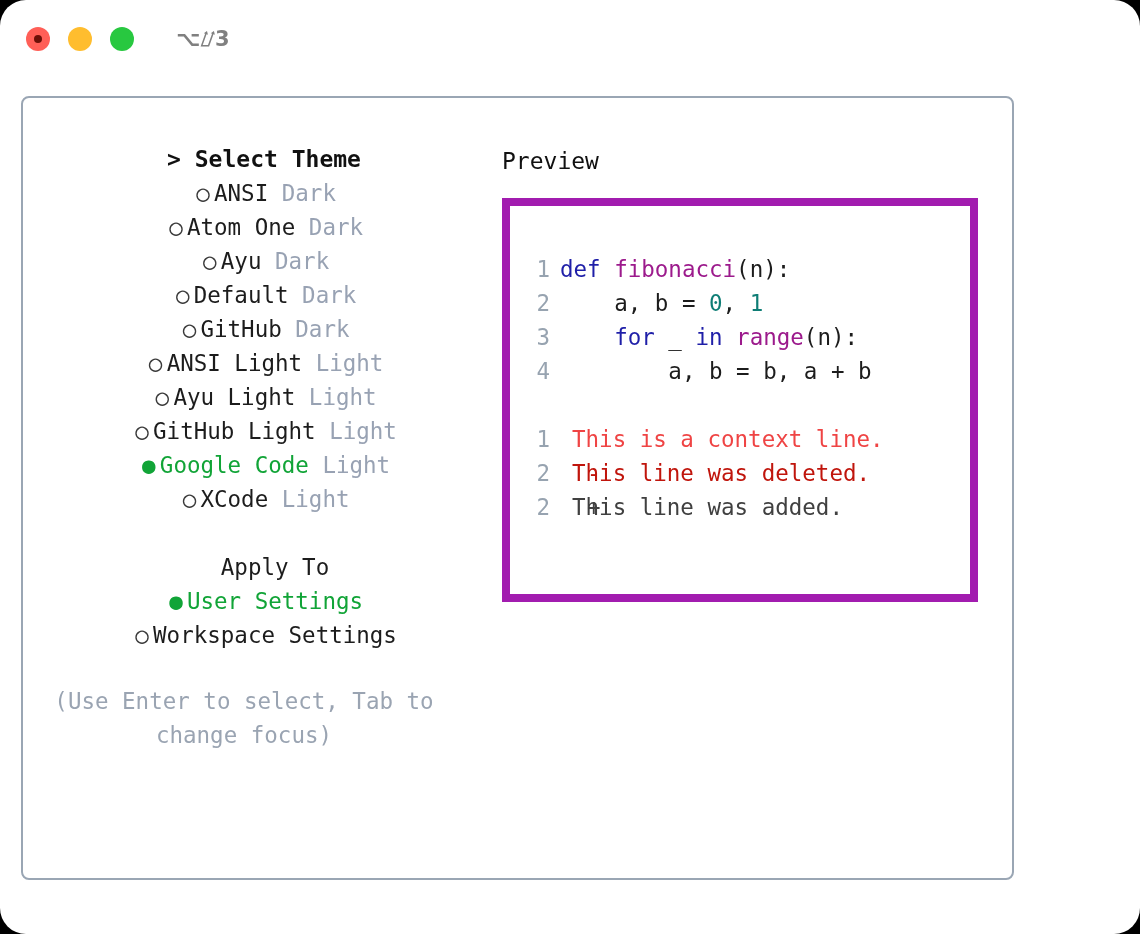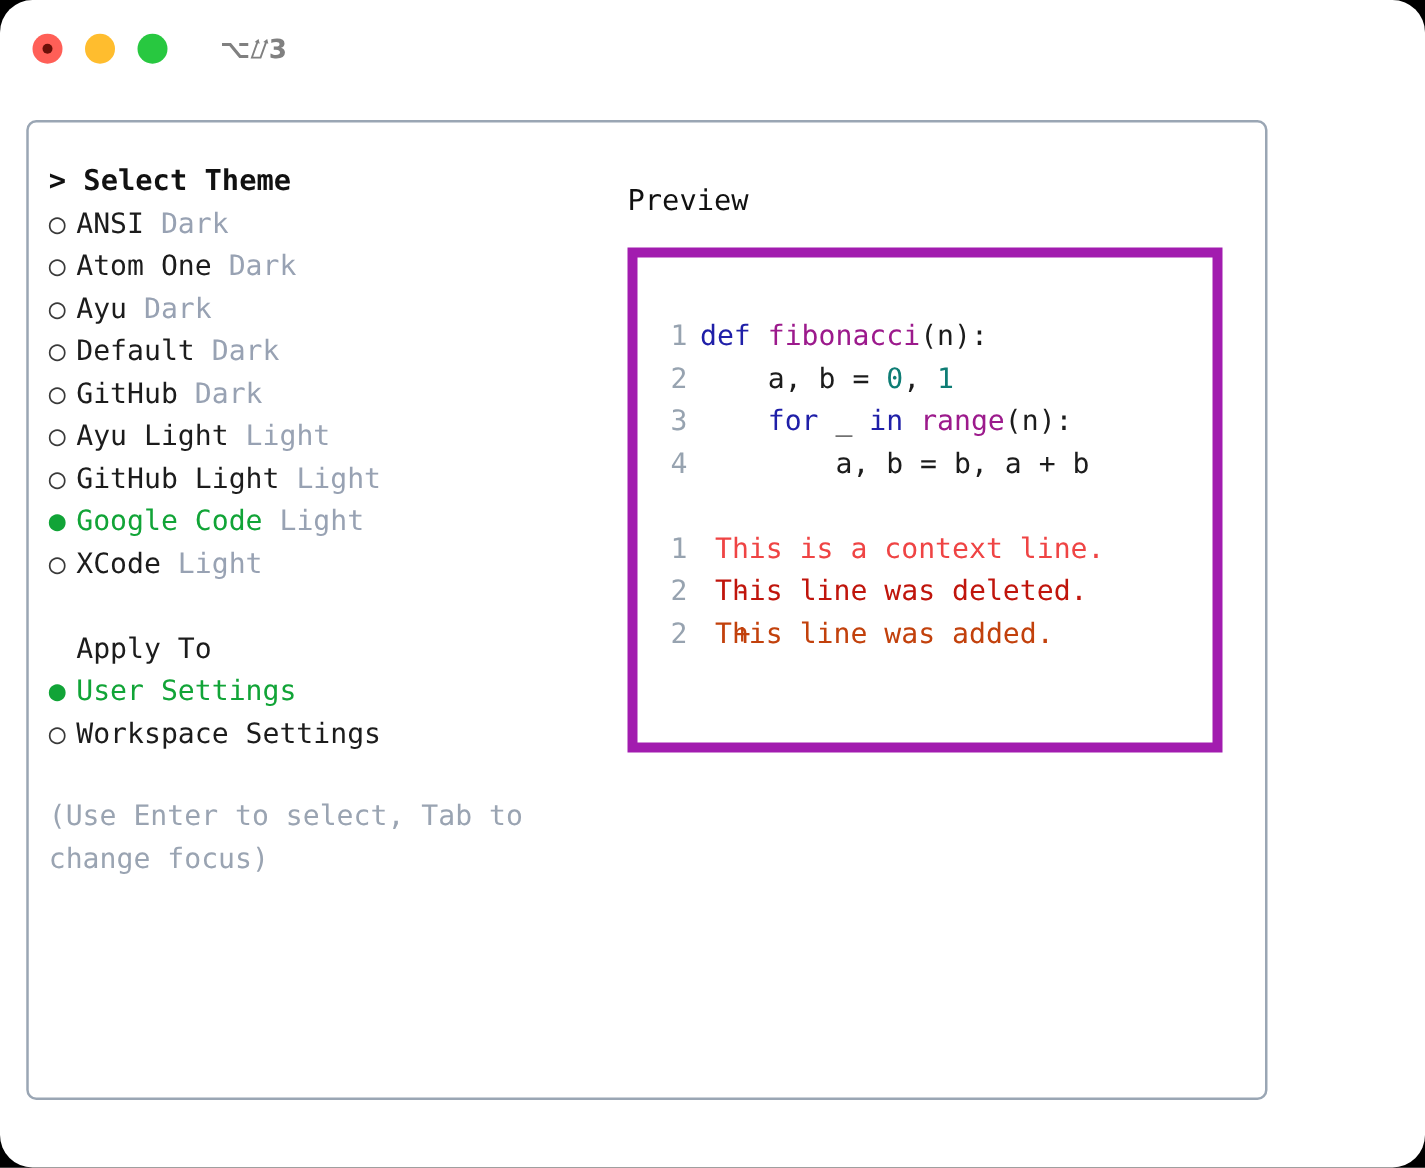--- a/index.html
+++ b/index.html
@@ -67,22 +67,23 @@
     border-radius: 8px;
     background: #ffffff;
   }
   #panel-inner {
     position: relative;
     width: 100%; height: 100%;
   }
   
   #left-col {
     position: absolute;
-    left: 16px; top: 30px;
+    left: 16px; top: 44px;
     width: 450px;
+    text-align: center;
   }
   .row {
     height: 34px;
     line-height: 34px;
     font-size: 22.5px;
     white-space: pre;
     color: #1c1c1c;
   }
   .heading {
     font-weight: 700;
@@ -143,21 +144,21 @@
     margin-right: 10px;
   }
   .tok-kw   { color: #1f1fa8; }
   .tok-fn   { color: #9c1a8c; }
   .tok-num  { color: #0e7d75; }
   .tok-txt  { color: #1c1c1c; }
   .diff-gap { height: 34px; }
   .mark { display: inline-block; width: 12px; }
   .diff-ctx  { color: #ef4444; }
   .diff-del  { color: #c0150c; }
-  .diff-add  { color: #c2410c; text-align: center; }
+  .diff-add  { color: #404040; text-align: center; }
 </style>
 </head>
 <body>
 
 <div id="window">
 
   <div id="titlebar">
     <div class="dots">
       <span class="dot red"></span>
       <span class="dot yellow"></span>
@@ -170,20 +171,21 @@
     <div id="panel-inner">
 
       <div id="left-col">
         <div class="row heading">&gt; Select Theme</div>
         <div id="theme-items">
             <div class="row"><span class="bullet">○</span><span class="label">ANSI </span><span class="tag">Dark</span></div>
             <div class="row"><span class="bullet">○</span><span class="label">Atom One </span><span class="tag">Dark</span></div>
             <div class="row"><span class="bullet">○</span><span class="label">Ayu </span><span class="tag">Dark</span></div>
             <div class="row"><span class="bullet">○</span><span class="label">Default </span><span class="tag">Dark</span></div>
             <div class="row"><span class="bullet">○</span><span class="label">GitHub </span><span class="tag">Dark</span></div>
+            <div class="row"><span class="bullet">○</span><span class="label">ANSI Light </span><span class="tag">Light</span></div>
             <div class="row"><span class="bullet">○</span><span class="label">Ayu Light </span><span class="tag">Light</span></div>
             <div class="row"><span class="bullet">○</span><span class="label">GitHub Light </span><span class="tag">Light</span></div>
             <div class="row selected"><span class="bullet selected">●</span><span class="label">Google Code </span><span class="tag">Light</span></div>
             <div class="row"><span class="bullet">○</span><span class="label">XCode </span><span class="tag">Light</span></div>
           </div>
 
         <div class="spacer"></div>
 
         <div class="row"><span class="bullet empty-marker">○</span><span class="label">Apply To</span></div>
         <div id="apply-items">

